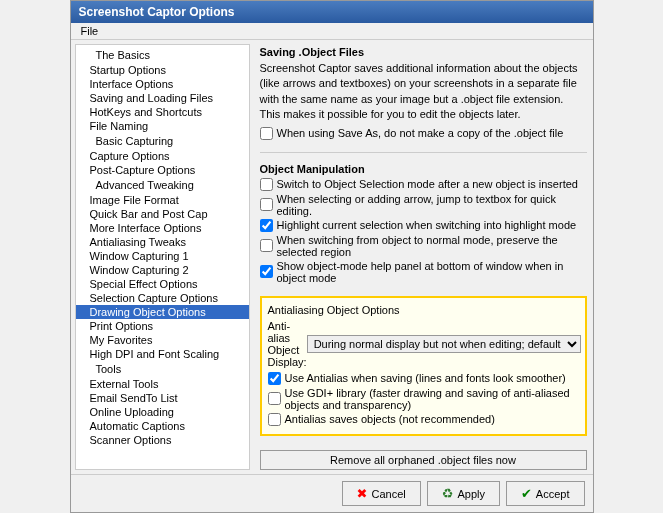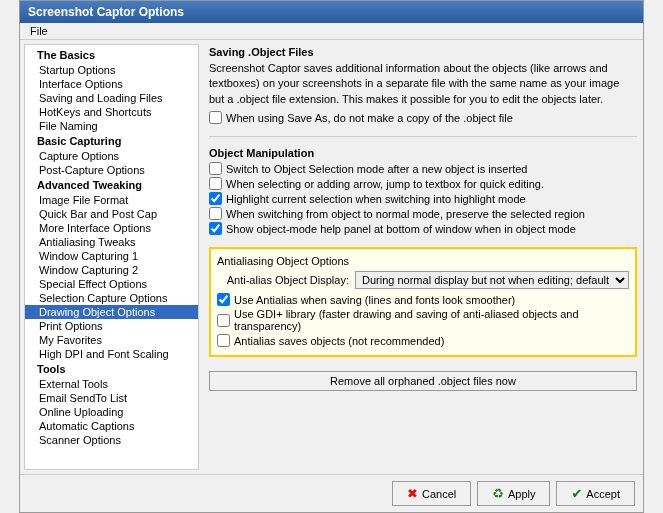--- a/index.html
+++ b/index.html
@@ -8,21 +8,21 @@
       font-size: 11px;
       background: #f0f0f0;
       display: flex;
       justify-content: center;
       align-items: center;
       width: 663px;
       height: 513px;
       overflow: hidden;
     }
     .dialog {
-      width: 625px;
+      width: 524px;
       height: 513px;
       background: #f0f0f0;
       border: 1px solid #999;
       display: flex;
       flex-direction: column;
     }
     .title-bar {
       background: linear-gradient(to bottom, #4a7cbf, #2a5aa0);
       color: white;
       padding: 4px 8px;
@@ -49,22 +49,22 @@
     .sidebar {
       width: 175px;
       min-width: 175px;
       background: white;
       border: 1px solid #ccc;
       overflow-y: auto;
       margin: 4px;
       padding: 2px 0;
     }
     .sidebar-section-header {
-      font-weight: bold;
-      padding: 2px 12px;
+      font-weight: normal;
+      padding: 2px 20px;
       font-size: 11px;
       color: #000;
     }
     .sidebar-item {
       padding: 1px 4px 1px 14px;
       cursor: pointer;
       font-size: 11px;
       color: #000;
       white-space: nowrap;
     }
@@ -116,24 +116,22 @@
       margin-top: 4px;
     }
     .antialiasing-title {
       font-size: 11px;
       font-weight: normal;
       margin-bottom: 4px;
     }
     .dropdown-row {
       display: flex;
       align-items: center;
-      gap: 6px;
       margin-bottom: 4px;
       font-size: 11px;
-      justify-content: flex-end;
     }
     .dropdown-row select {
       font-size: 11px;
       padding: 1px 2px;
       border: 1px solid #999;
     }
     .fast-row {
       display: flex;
       align-items: center;
       gap: 12px;

